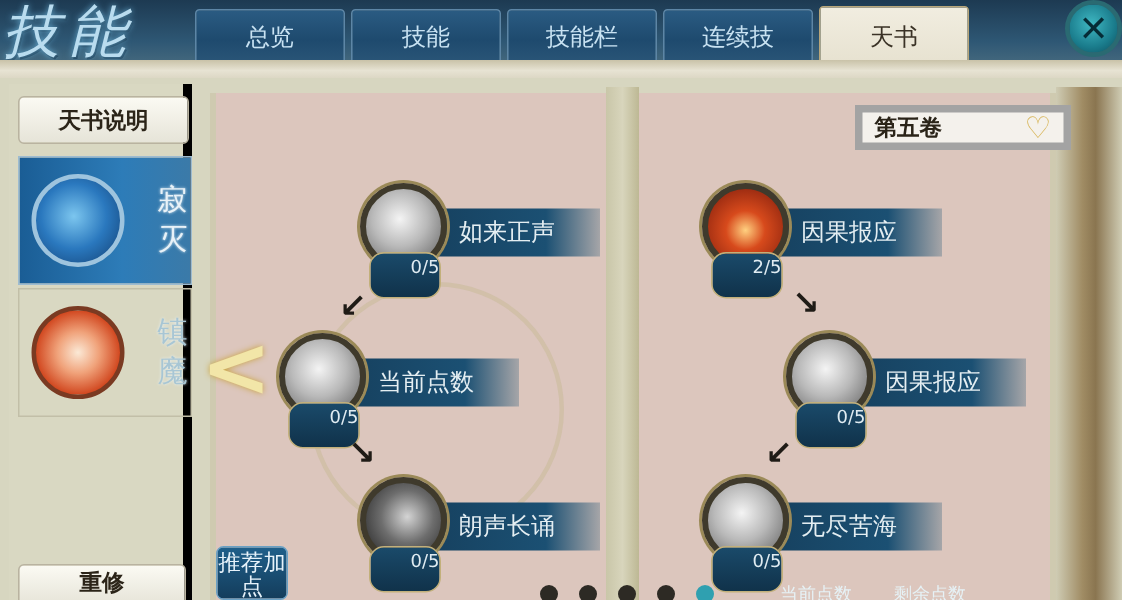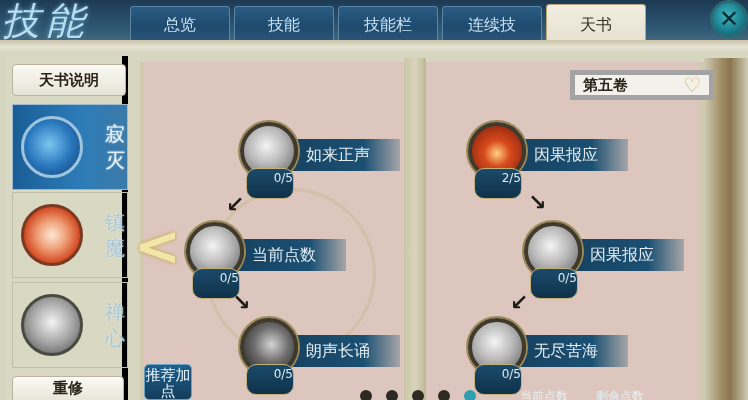--- a/index.html
+++ b/index.html
@@ -77,24 +77,20 @@
 <div class="sidebar">
   <div class="sb-btn" style="top:8px">天书说明</div>
   <div class="sb-item active" style="top:48px">
     <div class="medal" style="background: radial-gradient(circle at 45% 45%, #7cc6ef 0%, #2a78be 50%, #123e70 100%); border-color:#9ec4de;"></div>
     <div class="label">寂灭</div>
   </div>
   <div class="sb-item" style="top:136px">
     <div class="medal" style="background: radial-gradient(circle at 50% 50%, #fbe9d6 0%, #f0a27a 35%, #d24a22 70%, #8a2410 100%); border-color:#7a3a22;"></div>
     <div class="label">镇魔</div>
   </div>
-  <div class="sb-item" style="top:226px">
-    <div class="medal" style="background: radial-gradient(circle at 50% 45%, #f4f4f4 0%, #a6a6a6 50%, #4a4a4a 100%); border-color:#4a4a42;"></div>
-    <div class="label">禅心</div>
-  </div>
 </div>
 <div class="restore">重修</div>
 
 <div class="book left"></div>
 <div class="spine"></div>
 <div class="book right"></div>
 <div class="right-edge"></div>
 
 <div class="circle-deco"></div>
 

